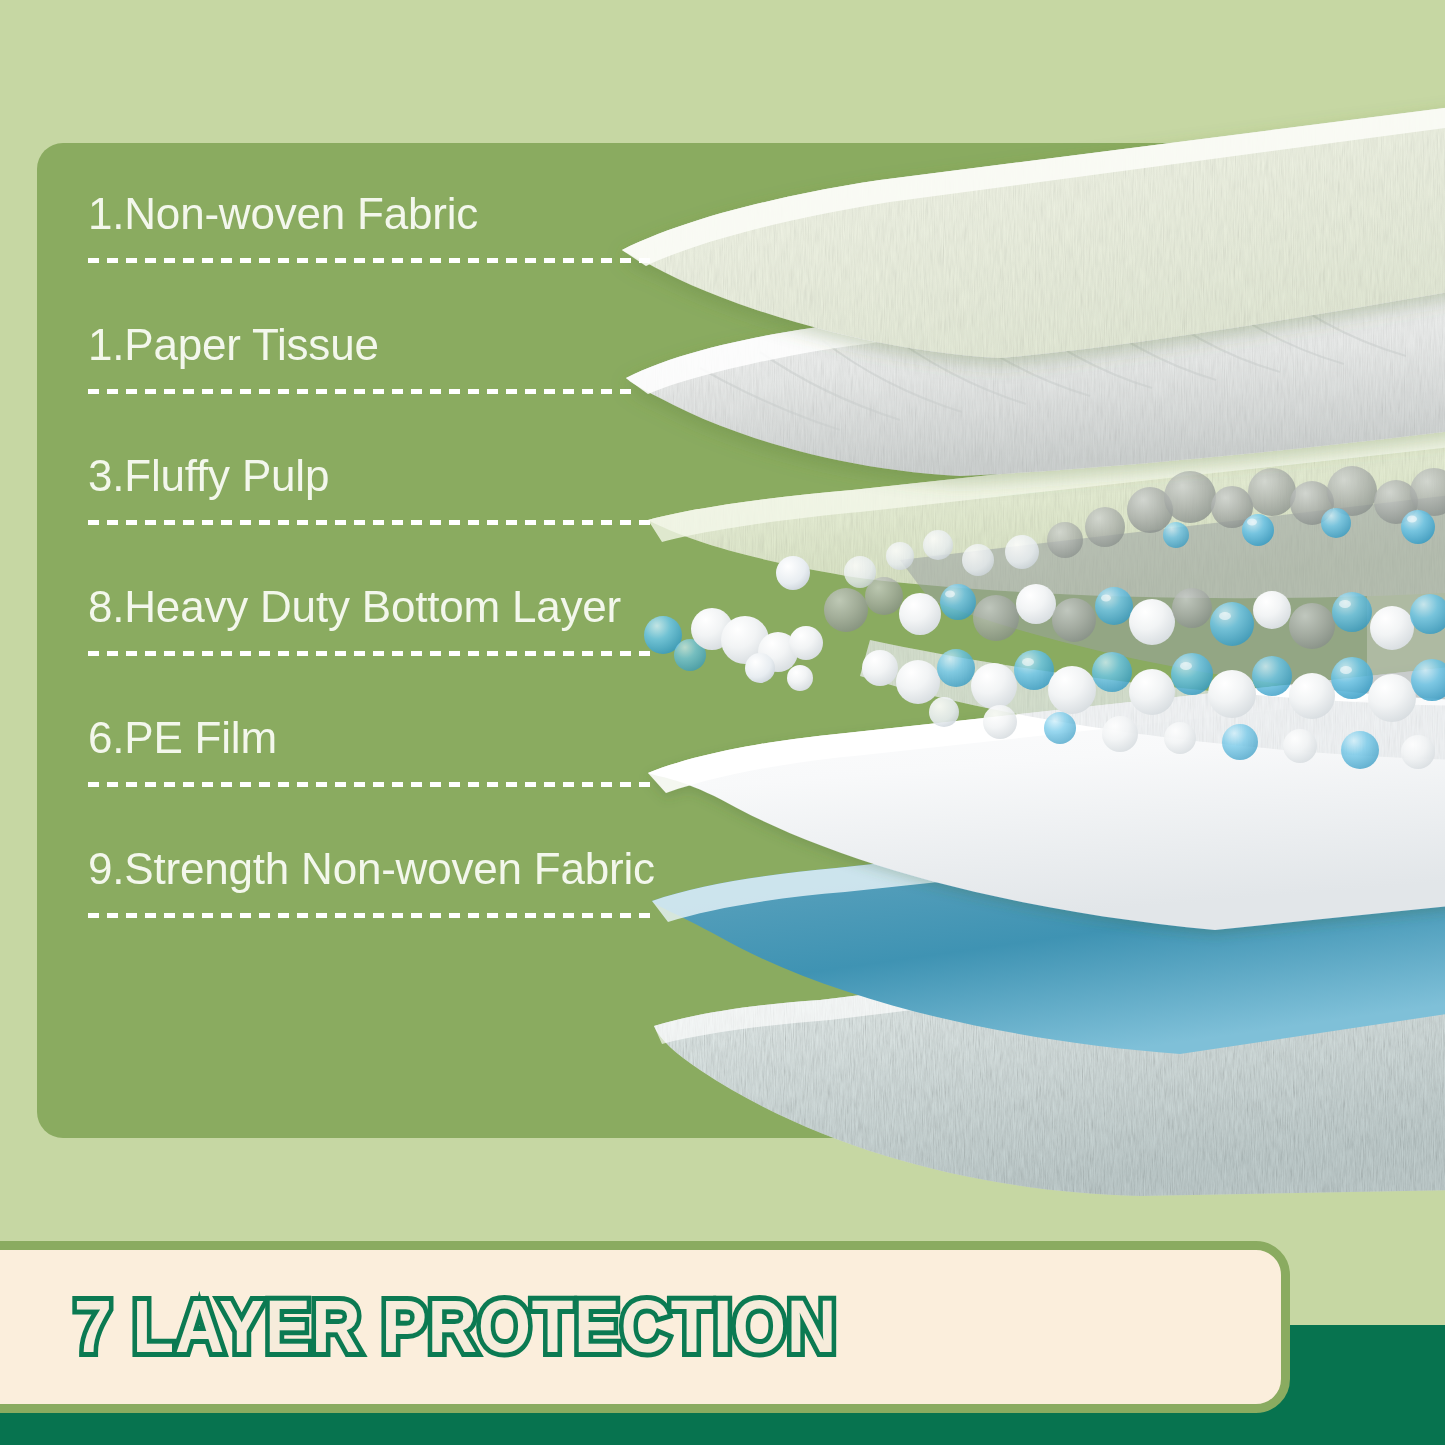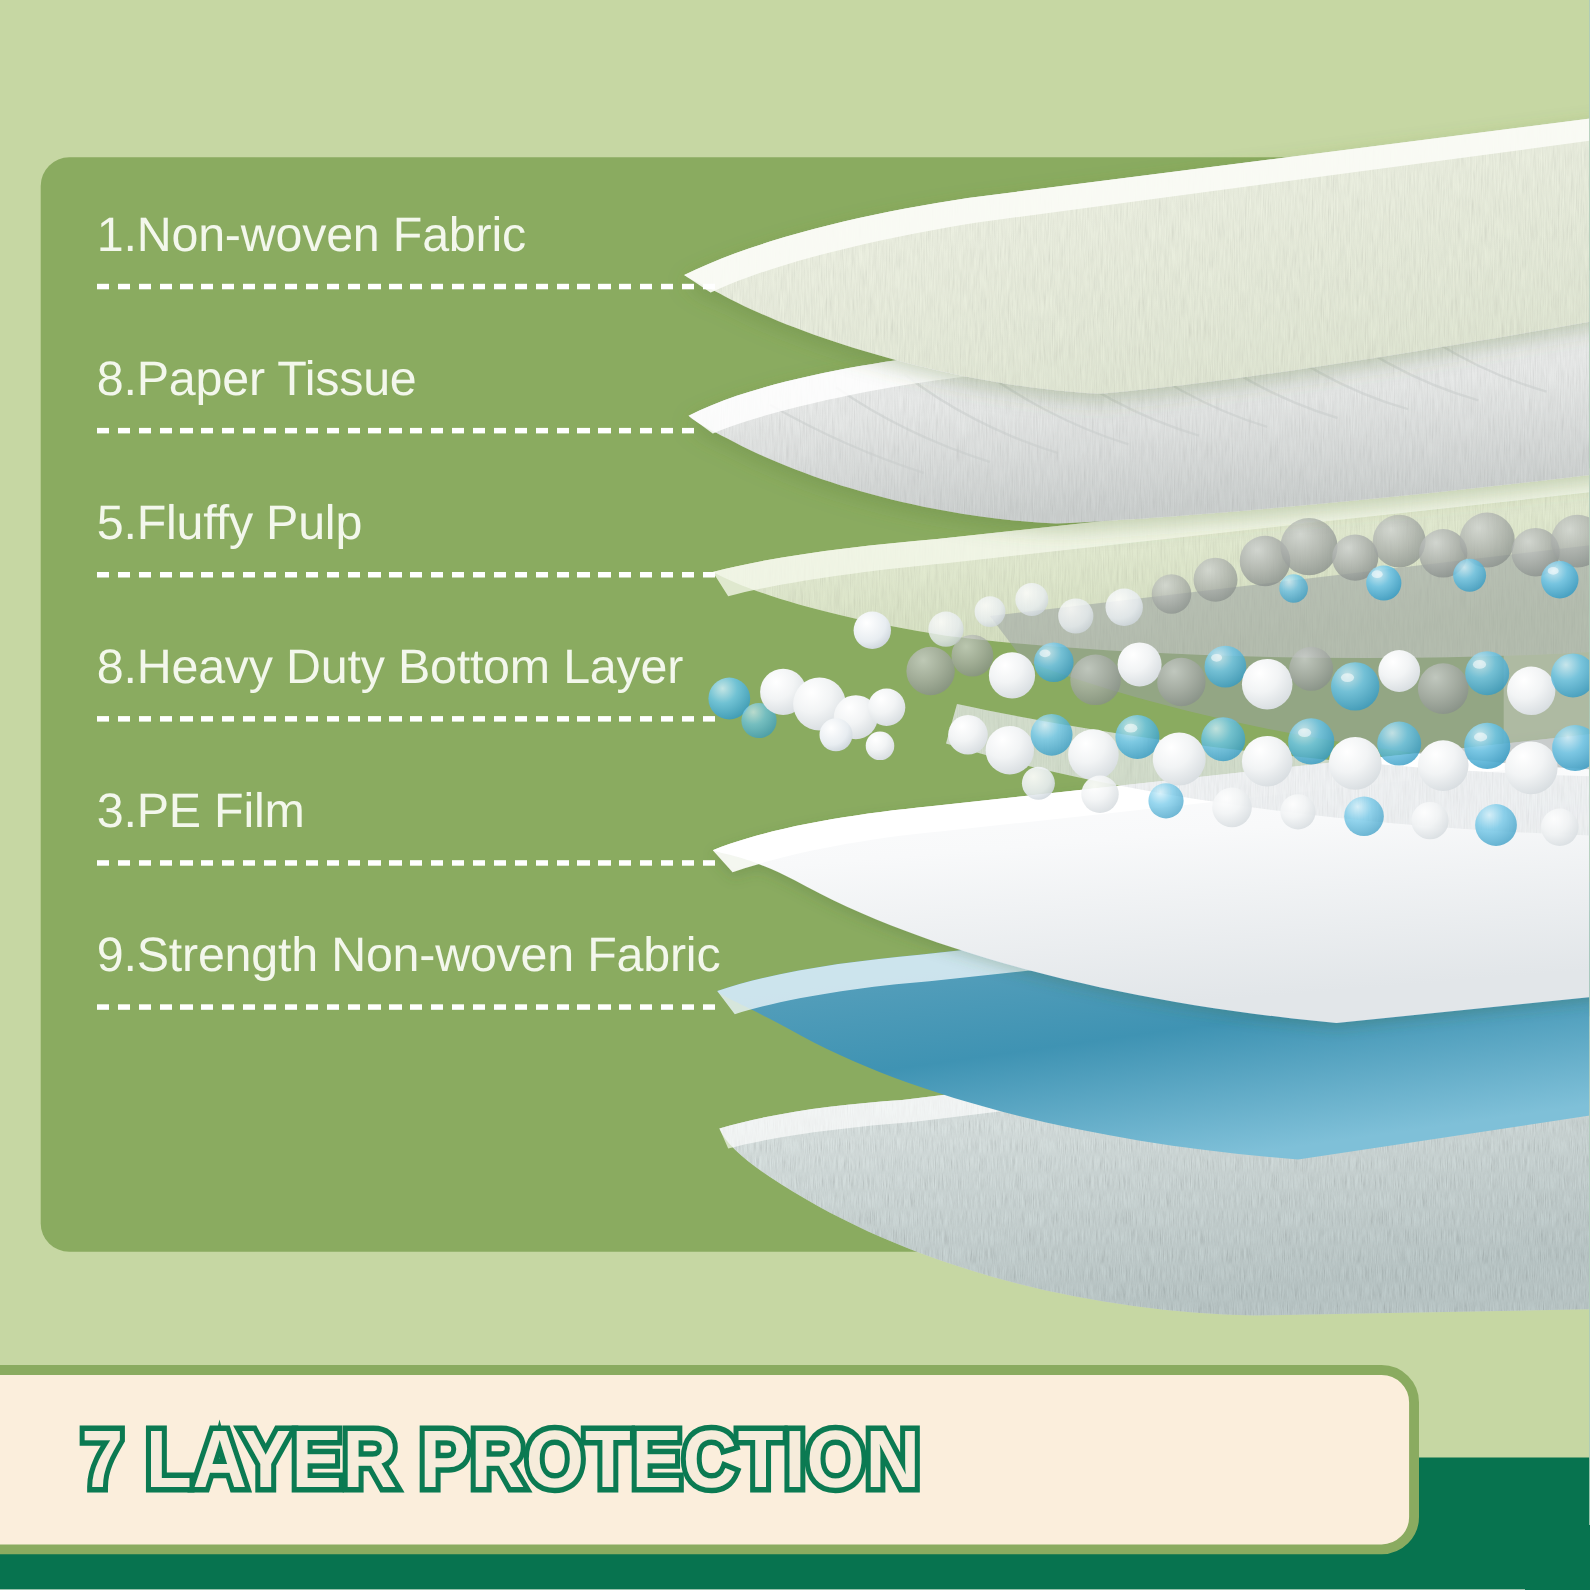--- a/index.html
+++ b/index.html
@@ -423,37 +423,37 @@
   </svg>
 
   <div class="label-col">
 
     <div class="row">
       <div class="row-text">1.Non-woven Fabric</div>
       <div class="row-dash"></div>
     </div>
 
     <div class="row">
-      <div class="row-text">8.Paper Tissue</div>
-      <div class="row-dash"></div>
-    </div>
-
-    <div class="row">
-      <div class="row-text">5.Fluffy Pulp</div>
+      <div class="row-text">1.Paper Tissue</div>
+      <div class="row-dash"></div>
+    </div>
+
+    <div class="row">
+      <div class="row-text">3.Fluffy Pulp</div>
       <div class="row-dash"></div>
     </div>
 
 
     <div class="row">
       <div class="row-text">8.Heavy Duty Bottom Layer</div>
       <div class="row-dash"></div>
     </div>
 
     <div class="row">
-      <div class="row-text">3.PE Film</div>
+      <div class="row-text">6.PE Film</div>
       <div class="row-dash"></div>
     </div>
 
     <div class="row">
       <div class="row-text">9.Strength Non-woven Fabric</div>
       <div class="row-dash"></div>
     </div>
 
   </div>
 

